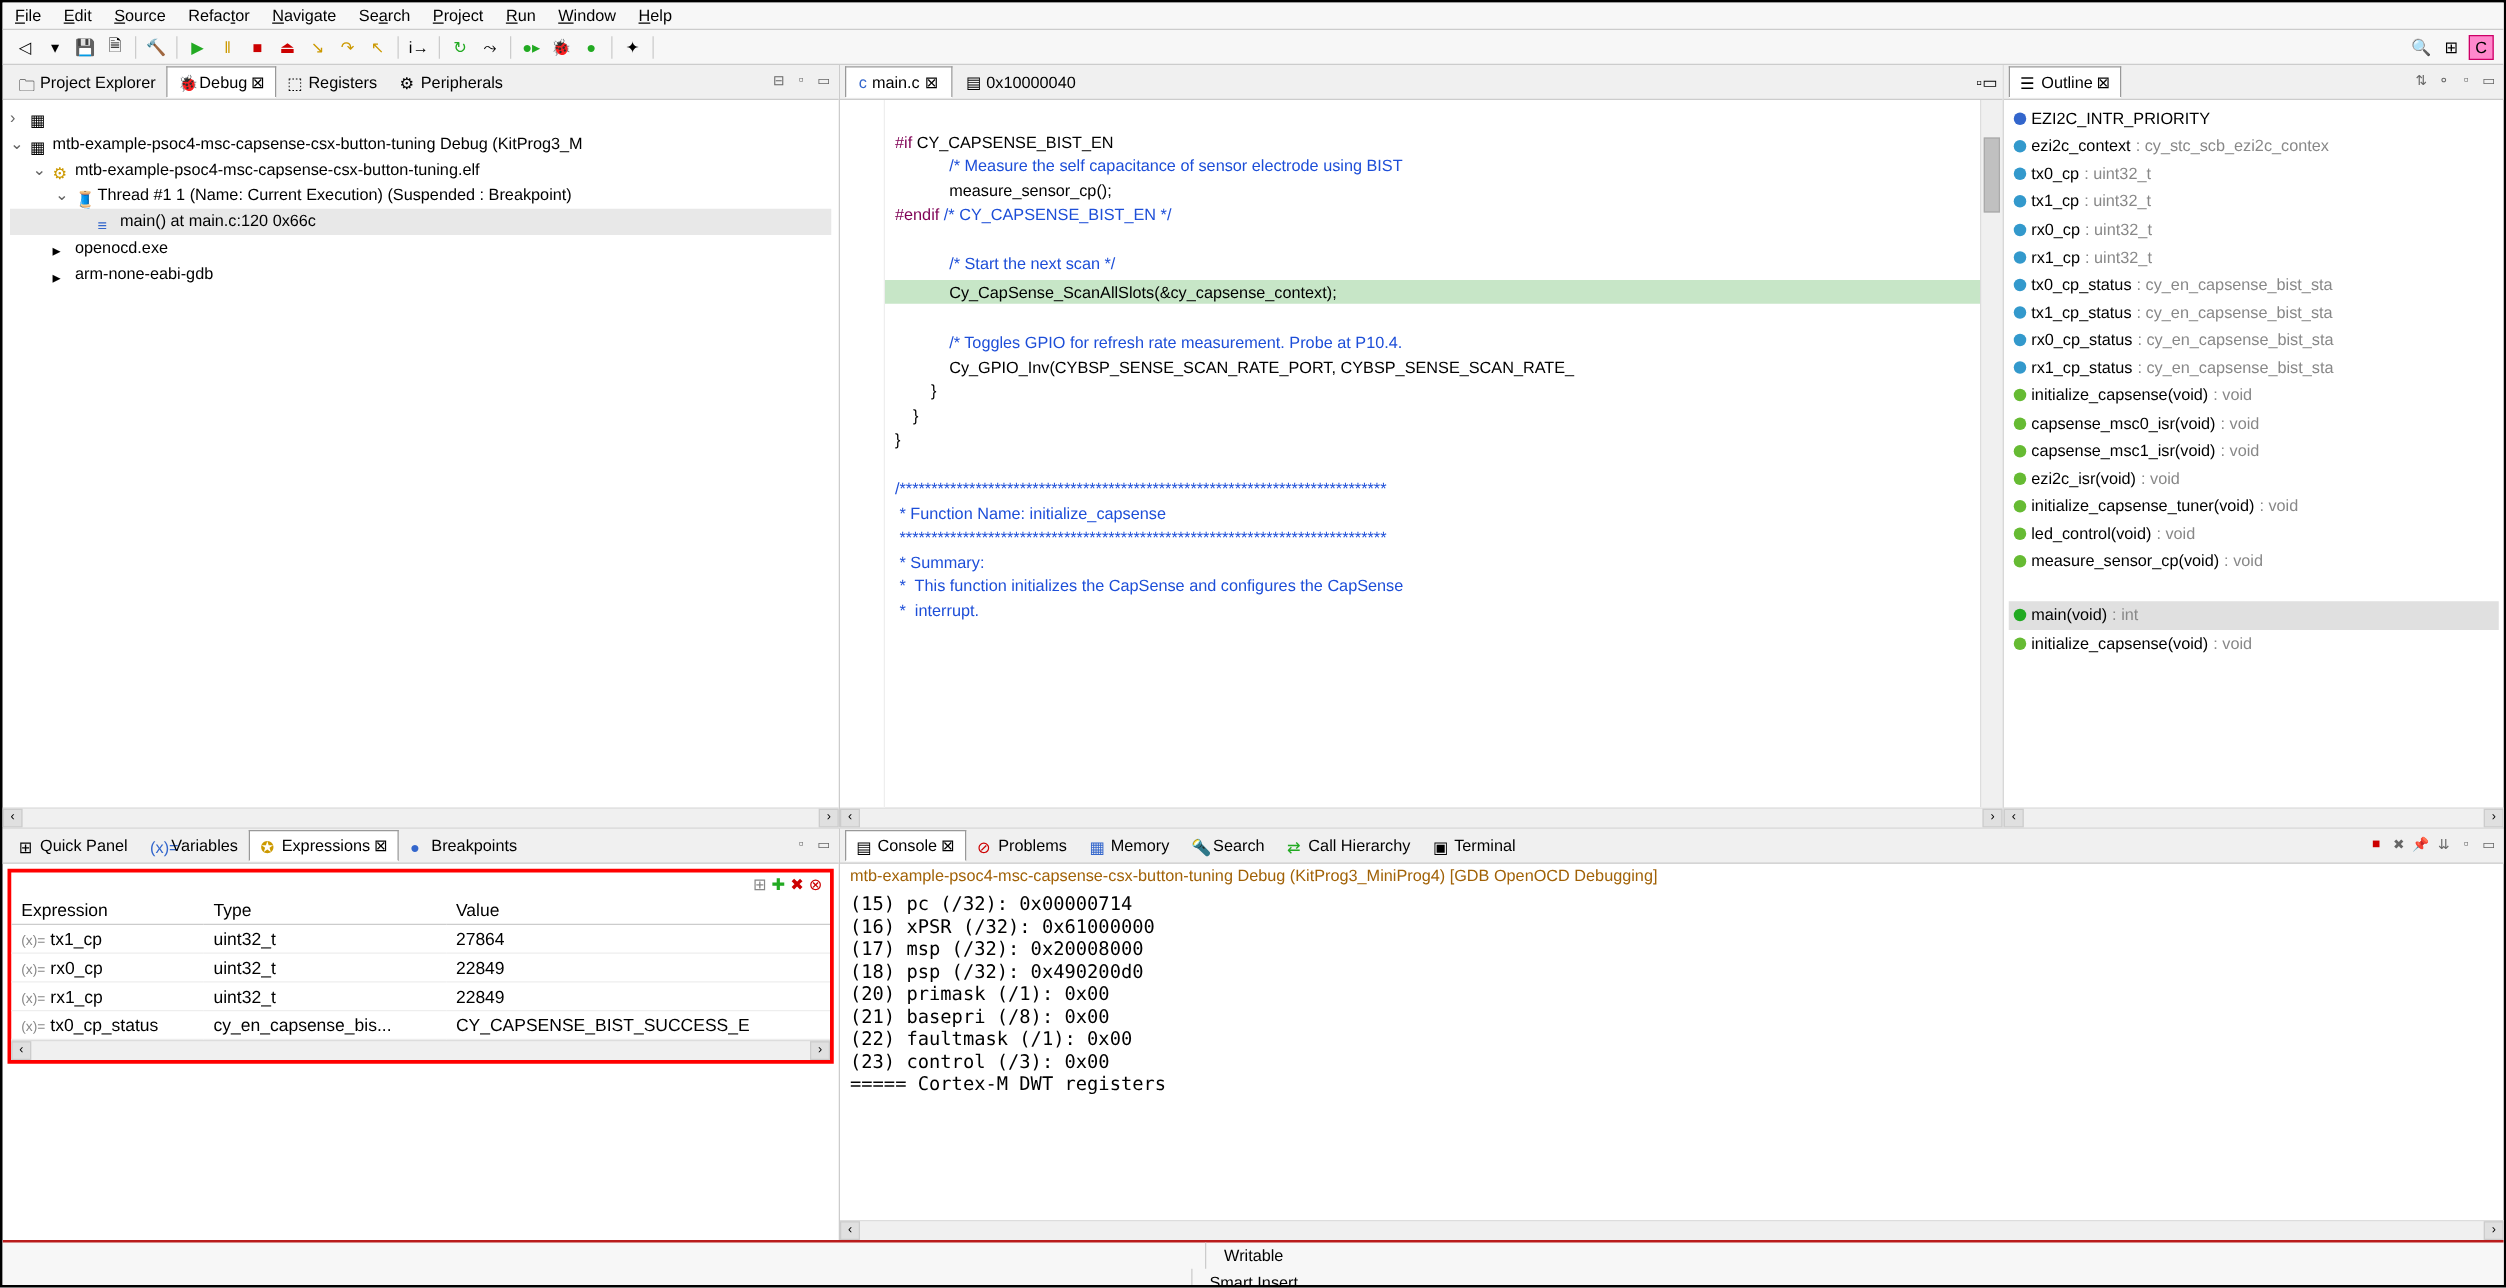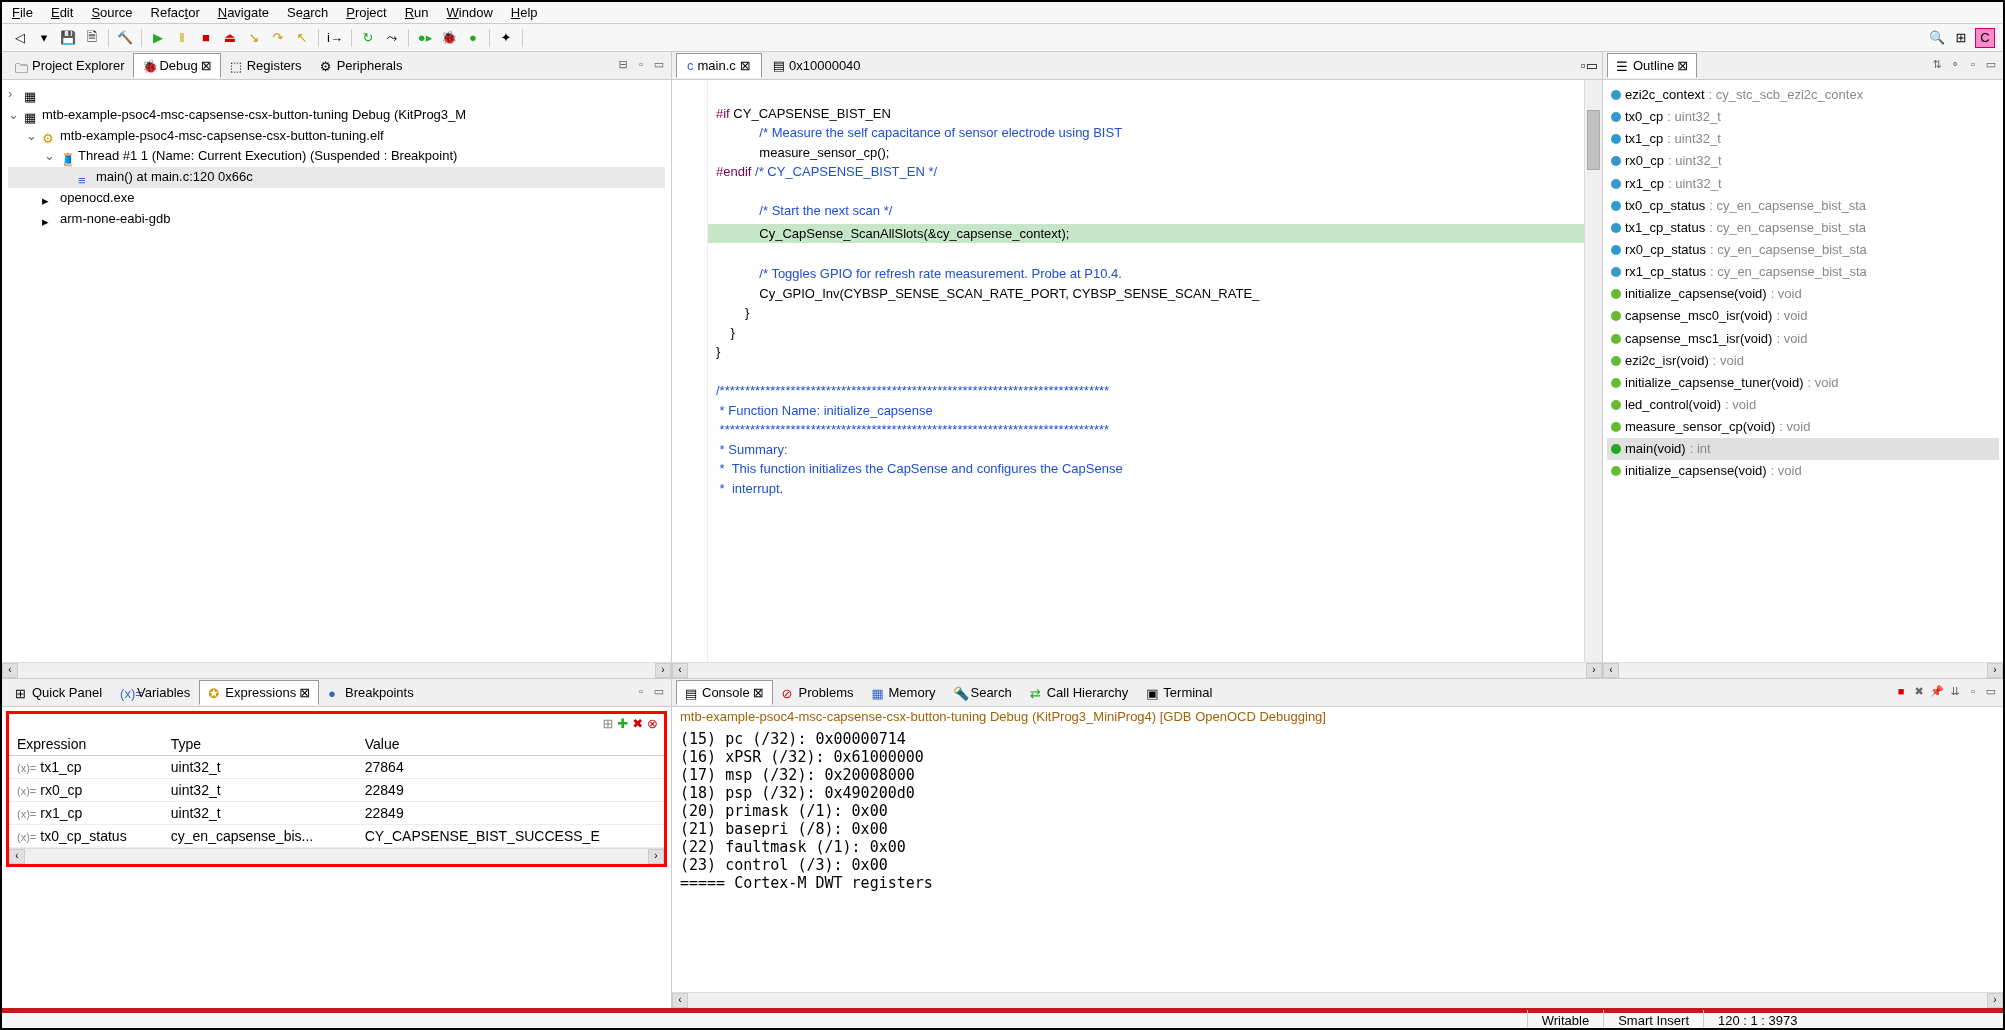--- a/index.html
+++ b/index.html
@@ -35,35 +35,35 @@
 .gutter { width:36px; background:#fff; border-right:1px solid #eee; }
 .code { flex:1; font-family:Consolas,monospace; font-size:16px; line-height:1.5; padding:4px 0; white-space:pre; overflow:hidden; }
 .code .line { padding:0 8px; }
 .code .kw { color:#7f0055; font-weight:normal; }
 .code .cm { color:#1d4ed8; }
 .code .hl { background:#c7e6c7; display:inline-block; width:100%; }
 .vscroll { width:18px; background:#f0f0f0; border-left:1px solid #ddd; position:relative; }
 .vscroll .thumb { position:absolute; left:2px; right:2px; background:#c0c0c0; border:1px solid #aaa; }
 .outline { flex:1; overflow:auto; padding:4px; line-height:1.55; }
 .oitem { display:flex; align-items:center; gap:4px; padding:1px 4px; white-space:nowrap; }
-.oitem.active { background:#e0e0e0; }
+.oitem.active { background:#e0e0e0;margin-top:21px; }
 .oitem .dot { width:10px; height:10px; border-radius:50%; }
 .oitem .name { color:#000; }
 .oitem .type { color:#888; }
 .bottom-row { display:flex; border-top:1px solid #ccc; height:330px; }
 .bl-panel { width:670px; border-right:1px solid #ccc; display:flex; flex-direction:column; }
 .br-panel { flex:1; display:flex; flex-direction:column; }
 .expr-box { border:3px solid red; margin:4px; flex:0 0 auto; }
 .expr-table { width:100%; border-collapse:collapse; }
 .expr-table th, .expr-table td { text-align:left; padding:3px 8px; border-bottom:1px solid #eee; font-size:14px; }
 .expr-table th { border-bottom:1px solid #ccc; font-weight:normal; }
 .expr-table .ico { color:#888; font-size:11px; margin-right:4px; }
 .console { flex:1; font-family:Consolas,monospace; font-size:15px; padding:4px 8px; overflow:auto; white-space:pre; }
 .console-title { padding:2px 8px; color:#a16207; }
-.statusbar { display:flex; border-top:5px solid #b91c1c; background:#f7f7f7; height:20px; align-items:center; }
+.statusbar { display:flex; border-top:2px solid #b91c1c; background:#f7f7f7; height:36px; align-items:center;flex-direction:column; }
 .statusbar .cell { border-left:1px solid #ccc; padding:3px 14px; }
 </style>
 </head>
 <body>
 
 <div class="menubar">
   <span><u>F</u>ile</span>
   <span><u>E</u>dit</span>
   <span><u>S</u>ource</span>
   <span>Refac<u>t</u>or</span>
@@ -203,20 +203,24 @@
     <div class="view-tabs">
       <div class="vtab active"><span class="ico">☰</span><span>Outline</span> ⊠</div>
       <div class="vtoolbar">
         <span class="mini">⇅</span>
         <span class="mini">⚬</span>
         <span class="mini">▫</span>
         <span class="mini">▭</span>
       </div>
     </div>
     <div class="outline" id="outline-list">
+        <div class="oitem">
+          <span class="dot" style="background:#36c"></span>
+          <span class="name">EZI2C_INTR_PRIORITY</span>
+        </div>
         <div class="oitem">
           <span class="dot" style="background:#39c"></span>
           <span class="name">ezi2c_context</span>
           <span class="type"> : cy_stc_scb_ezi2c_contex</span>
         </div>
         <div class="oitem">
           <span class="dot" style="background:#39c"></span>
           <span class="name">tx0_cp</span>
           <span class="type"> : uint32_t</span>
         </div>

